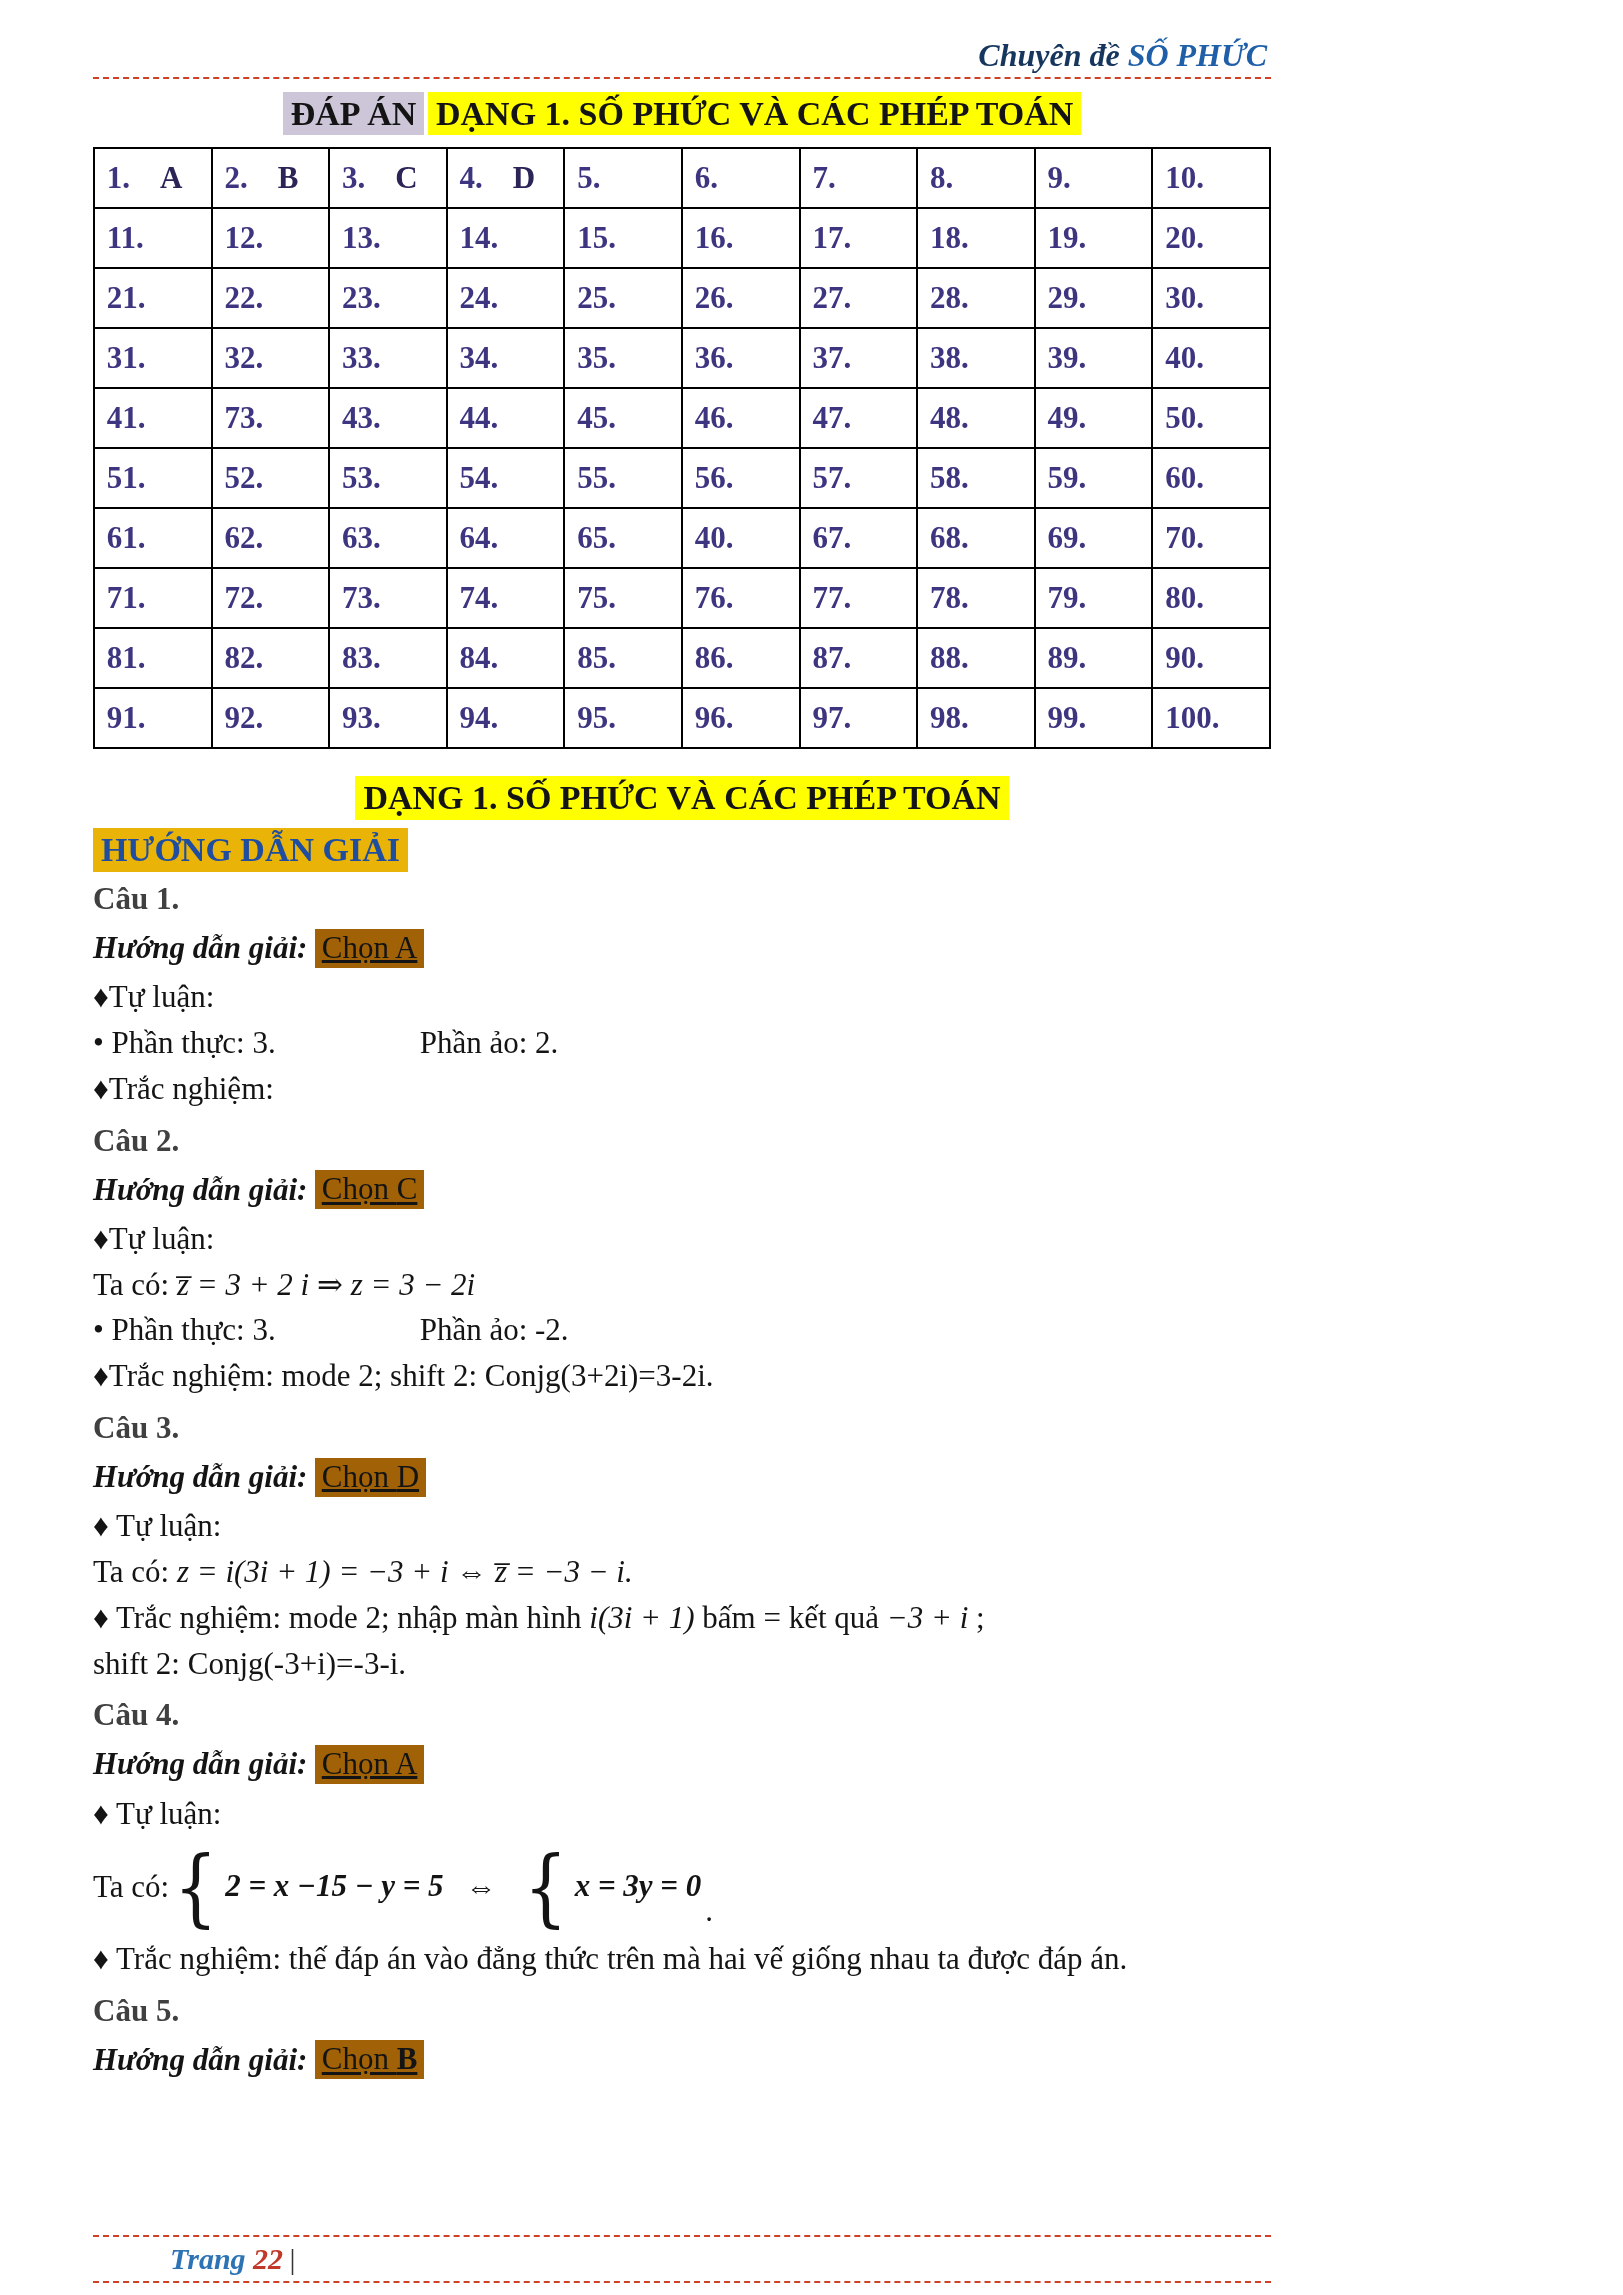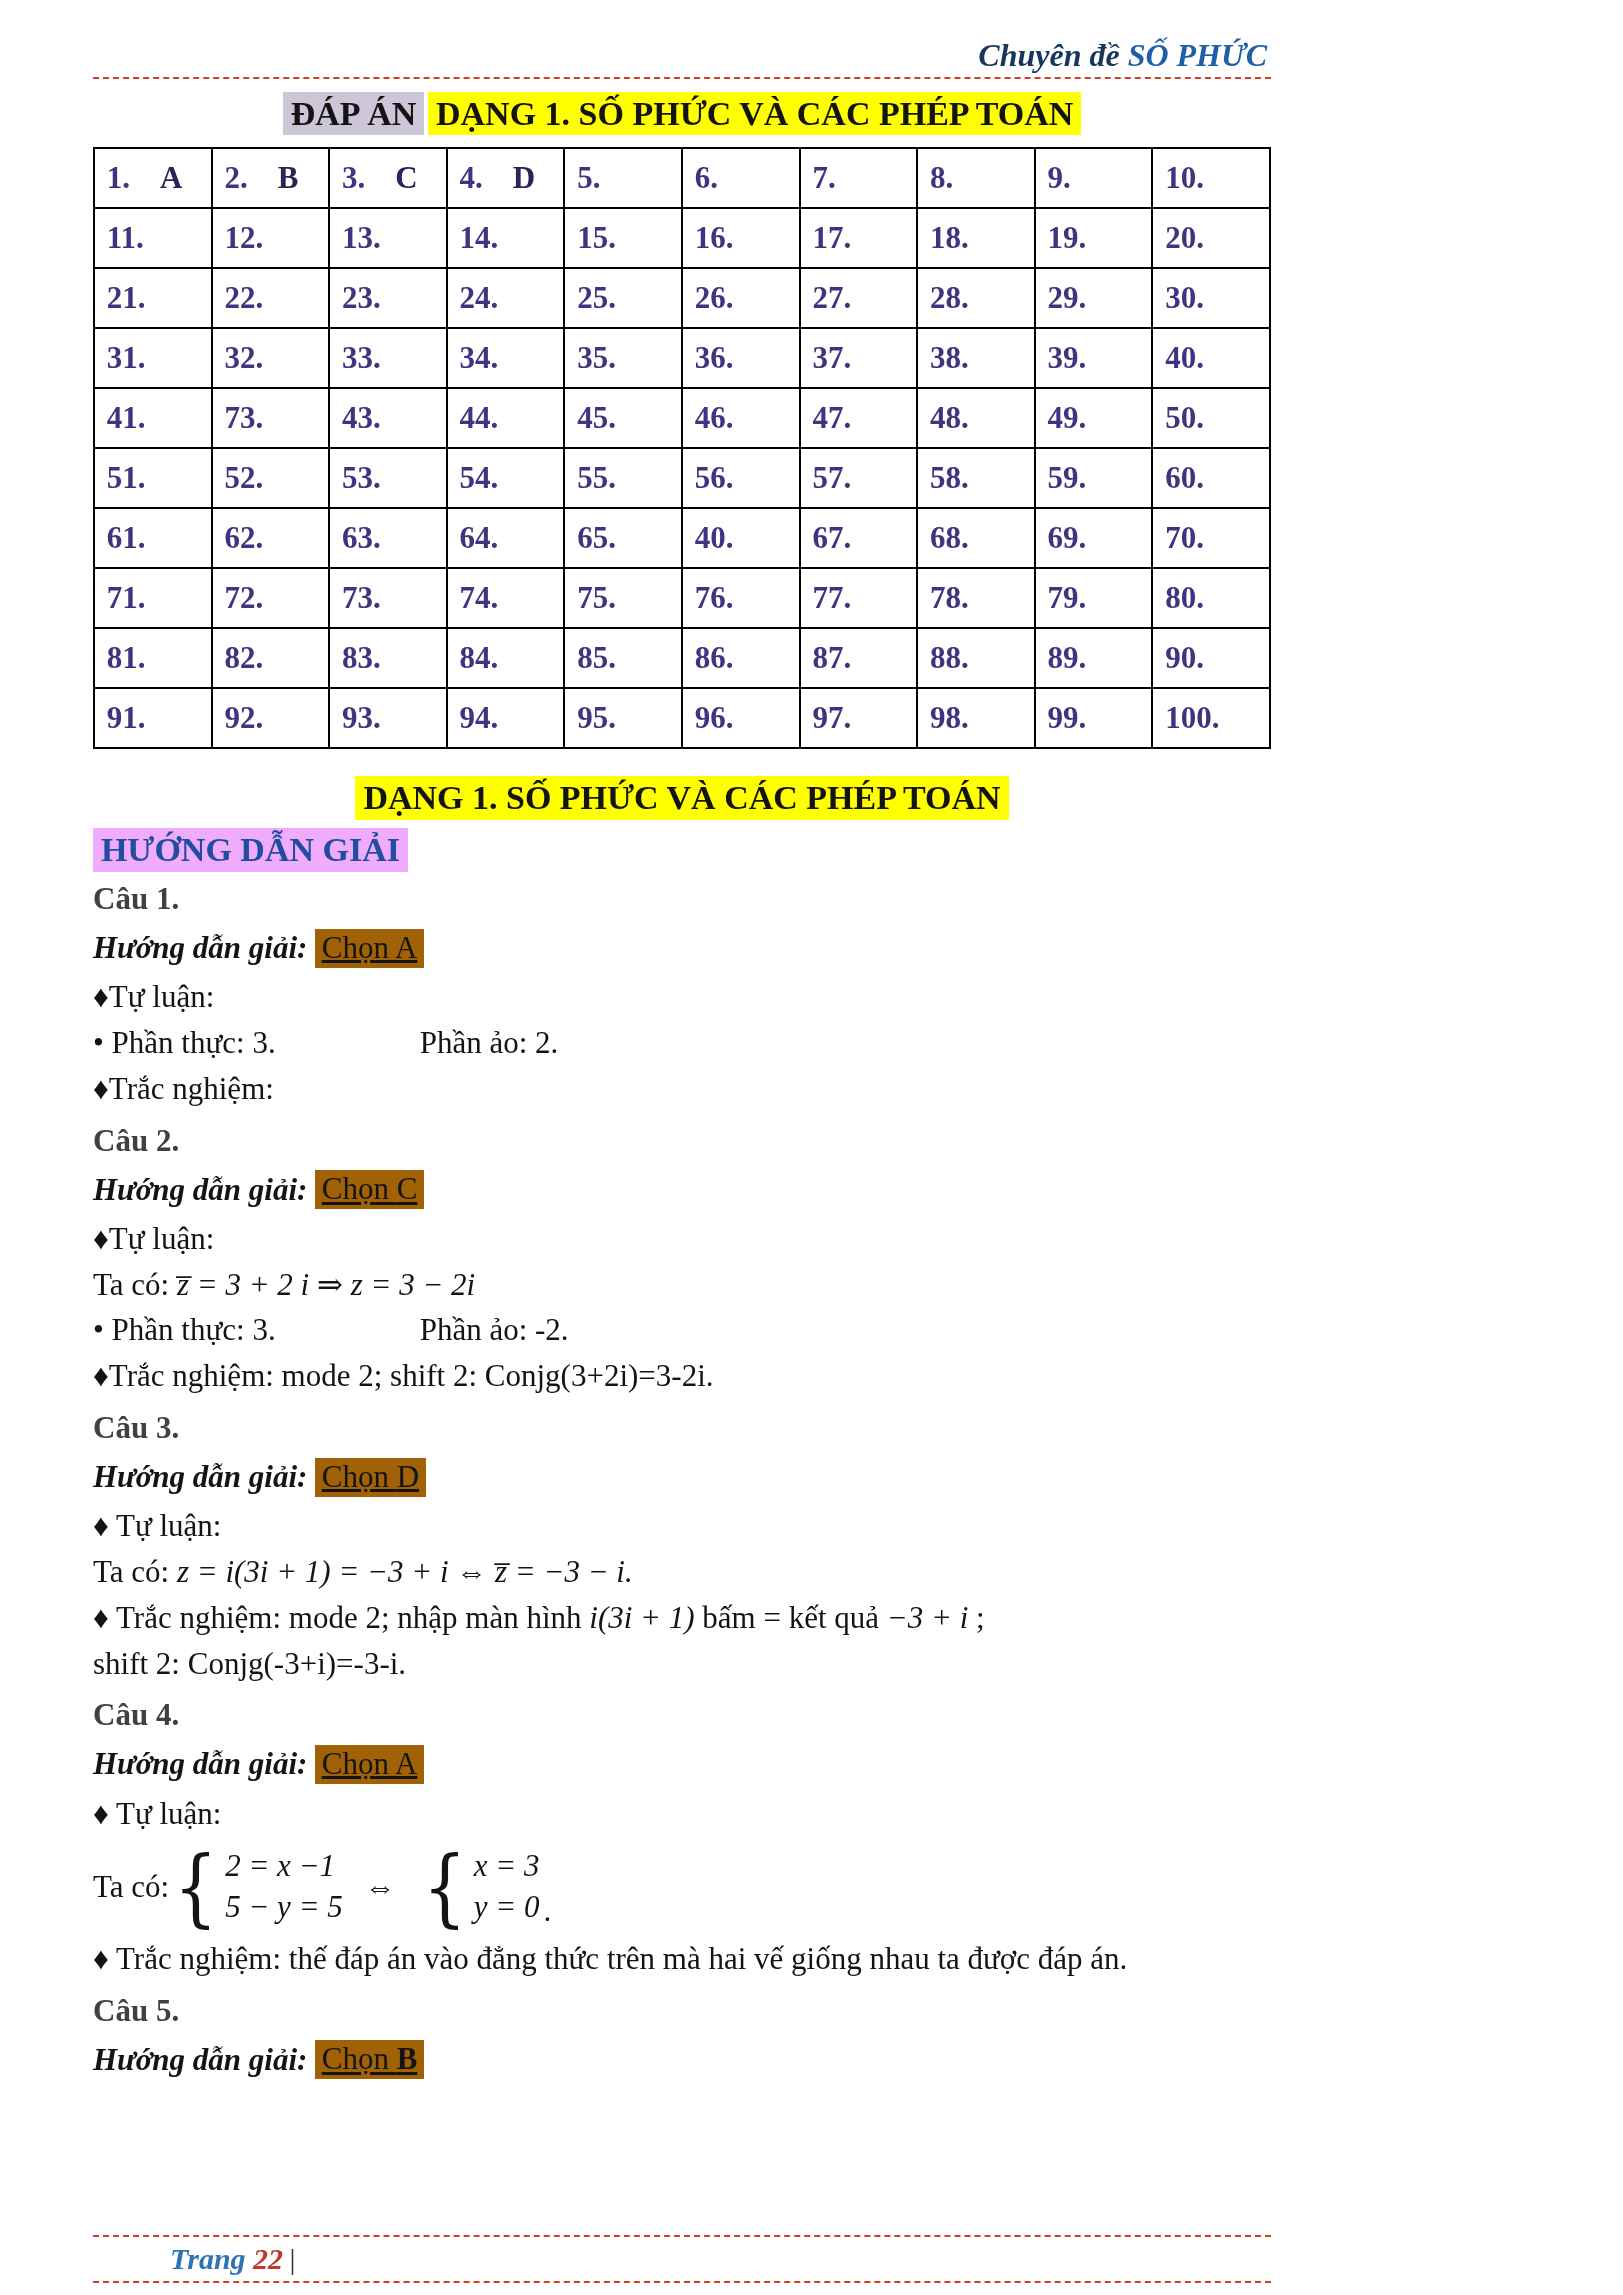--- a/index.html
+++ b/index.html
@@ -19,36 +19,36 @@
   .hl-gray { background: #cdc6d9; padding: 2.6px 7.9px 3.9px; margin-right: 3.9px; }
   .hl-yellow { background: #ffff00; padding: 2.6px 7.9px 3.9px; }
   
   .answer-grid { display: grid; grid-template-columns: repeat(10, 1fr); border-top: 2px solid #000; border-left: 2px solid #000; }
   .grid-cell { border-right: 2px solid #000; border-bottom: 2px solid #000; height: 60px;
     display: flex; align-items: center; padding-left: 11.8px; font-weight: bold; color: #3d3580; }
   .cell-ans { color: #2a2457; margin-left: 30px; }
   
   .section-title { text-align: center; font-weight: bold; font-size: 34px; margin: 30px 0 14.4px; }
   .hdg-title { font-size: 34px; font-weight: bold; margin: 5.2px 0 7.9px; }
-  .hl-gray2 { background: #f0abfc; color: #1f4ea1; padding: 2.6px 7.9px 3.9px; }
+  .hl-gray2 { background: #eab308; color: #1f4ea1; padding: 2.6px 7.9px 3.9px; }
   
   .q-label { color: #404040; font-weight: bold; margin: 9.2px 0 5.2px; line-height: 1.38; }
   .guide-line { margin: 5.2px 0; line-height: 1.45; }
   .guide-label { font-weight: bold; font-style: italic; margin-top: 37px; }
   .chon { background: #a16207; padding: 1.3px 6.5px 2.6px; text-decoration: underline; margin-left: 7.9px; }
   .chon .bold { font-weight: bold; }
   .line { margin: 3px 0; line-height: 1.38; }
   .seg.math { font-style: italic; }
   .seg.gap { display: inline-block; width: 144px; }
   
   .sys-row { display: flex; align-items: center; margin: 9.2px 0; }
   .sys-group { display: flex; align-items: center; }
   .brace { font-size: 84px; line-height: 1; font-weight: 400; margin-right: 2.6px;
     transform: scaleX(0.82); font-family: "DejaVu Serif", serif; color: #141414; }
-  .sys-col { display: flex; flex-direction: column; justify-content: center; }
+  .sys-col { display: flex; justify-content: center; font-weight: bold; }
   .sys-eq { font-style: italic; line-height: 1.3; }
   .sys-op { margin: 0 22px; font-style: italic; }
   .sys-post { align-self: flex-end; margin-left: 3.9px; }
   
   .footer { position: absolute; left: 93px; right: 93px; bottom: 12px; }
   .footer-rule { border-top: 2.6px dashed #cf4125; margin-bottom: 5.2px; }
   .footer-rule-bottom { border-top: 2.6px dashed #cf4125; margin-top: 5.2px; }
   .footer-text { font-size: 30px; padding-left: 77px; }
   .f-label { color: #2e74b5; font-style: italic; font-weight: bold; }
   .f-num { color: #c0392b; font-style: italic; font-weight: bold; }

